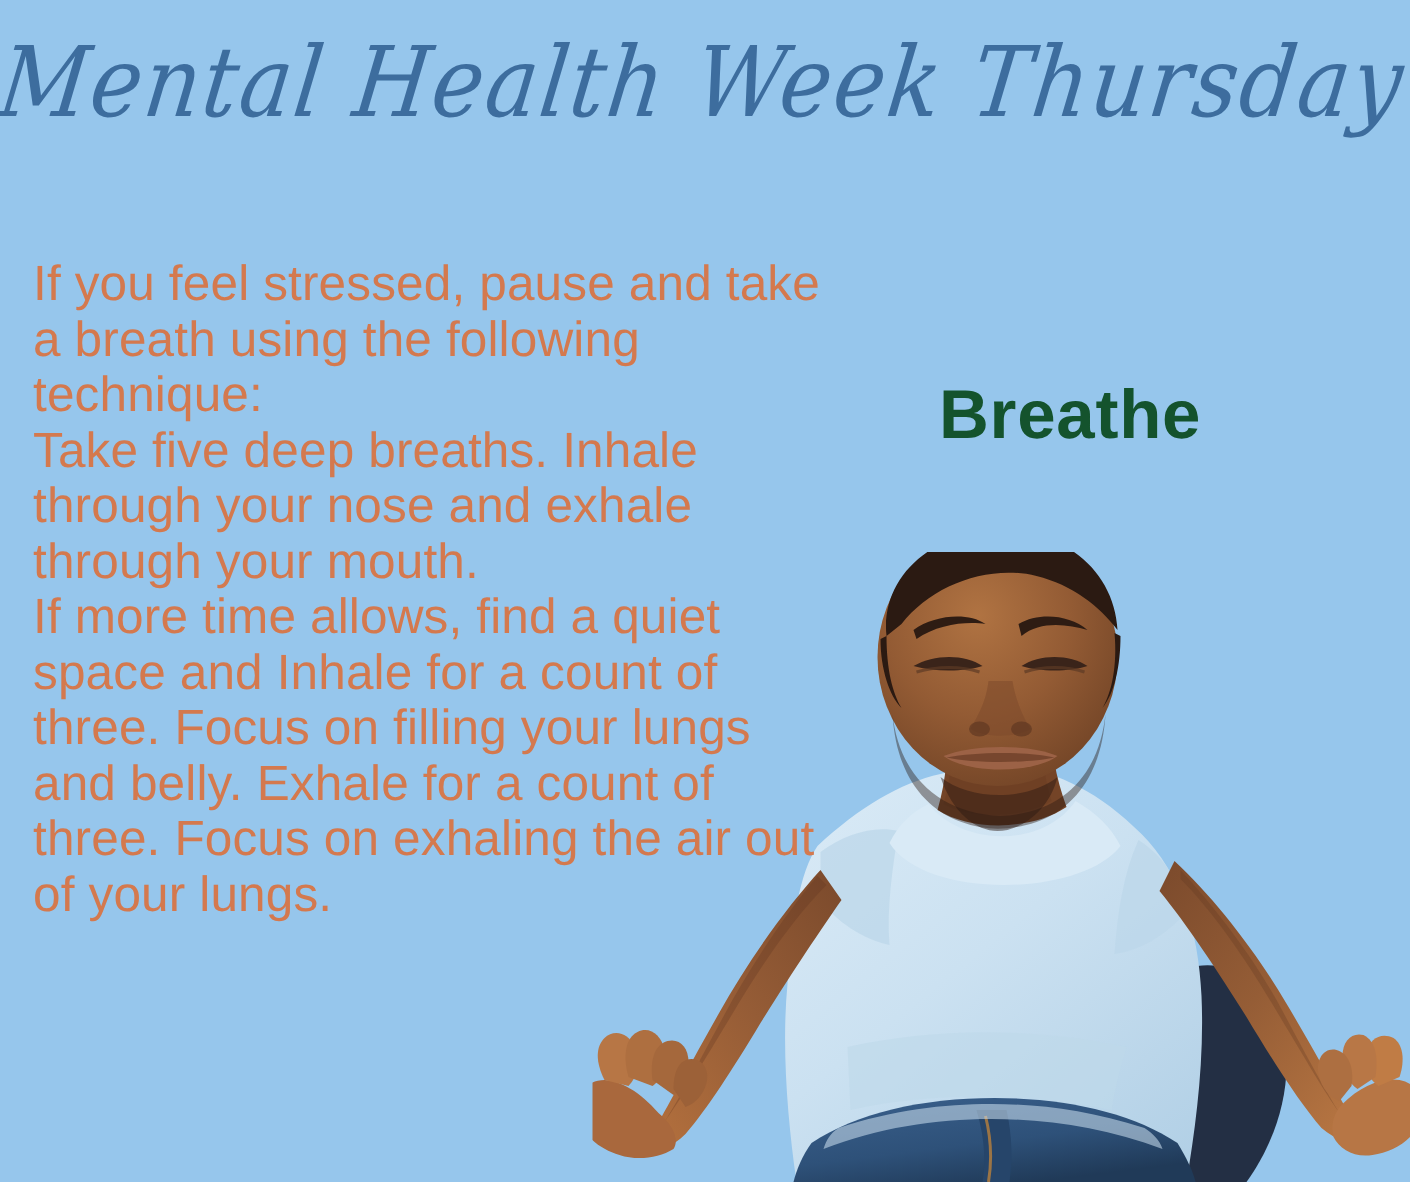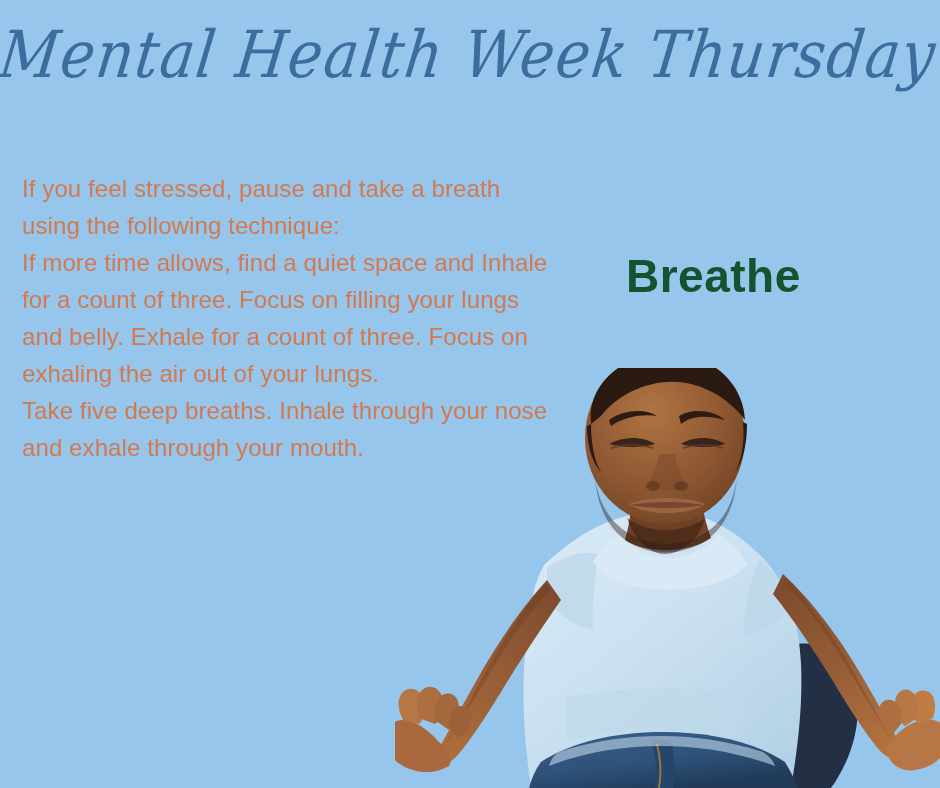--- a/index.html
+++ b/index.html
@@ -39,21 +39,21 @@
     white-space: nowrap;
   }
 
   
   #body-copy {
     position: absolute;
     left: 22px;
     top: 170px;
     width: 540px;
     color: #d4794e;
-    font-size: 24px;
+    font-size: 33px;
     line-height: 37px;
     letter-spacing: 0.1px;
     z-index: 6;
   }
   #body-copy .para { margin: 0; }
 
   
   #breathe-word {
     position: absolute;
     left: 626px;
@@ -223,17 +223,17 @@
       <path d="M154 398 C190 384 228 378 266 378 C304 378 342 384 380 398
                C378 392 374 388 368 384 C330 372 298 368 266 368
                C234 368 200 372 164 384 C158 388 156 392 154 398 Z" fill="#cfe4f2" opacity="0.55"></path>
     </svg>
   </div>
 
   <div id="breathe-word">Breathe</div>
 
   <div id="body-copy">
     <p class="para">If you feel stressed, pause and take a breath using the following technique:</p>
+    <p class="para">Take five deep breaths. Inhale through your nose and exhale through your mouth.</p>
     <p class="para">If more time allows, find a quiet space and Inhale for a count of three. Focus on filling your lungs and belly. Exhale for a count of three. Focus on exhaling the air out of your lungs.</p>
-    <p class="para">Take five deep breaths. Inhale through your nose and exhale through your mouth.</p>
   </div>
 
 </div>
 
 </body></html>

